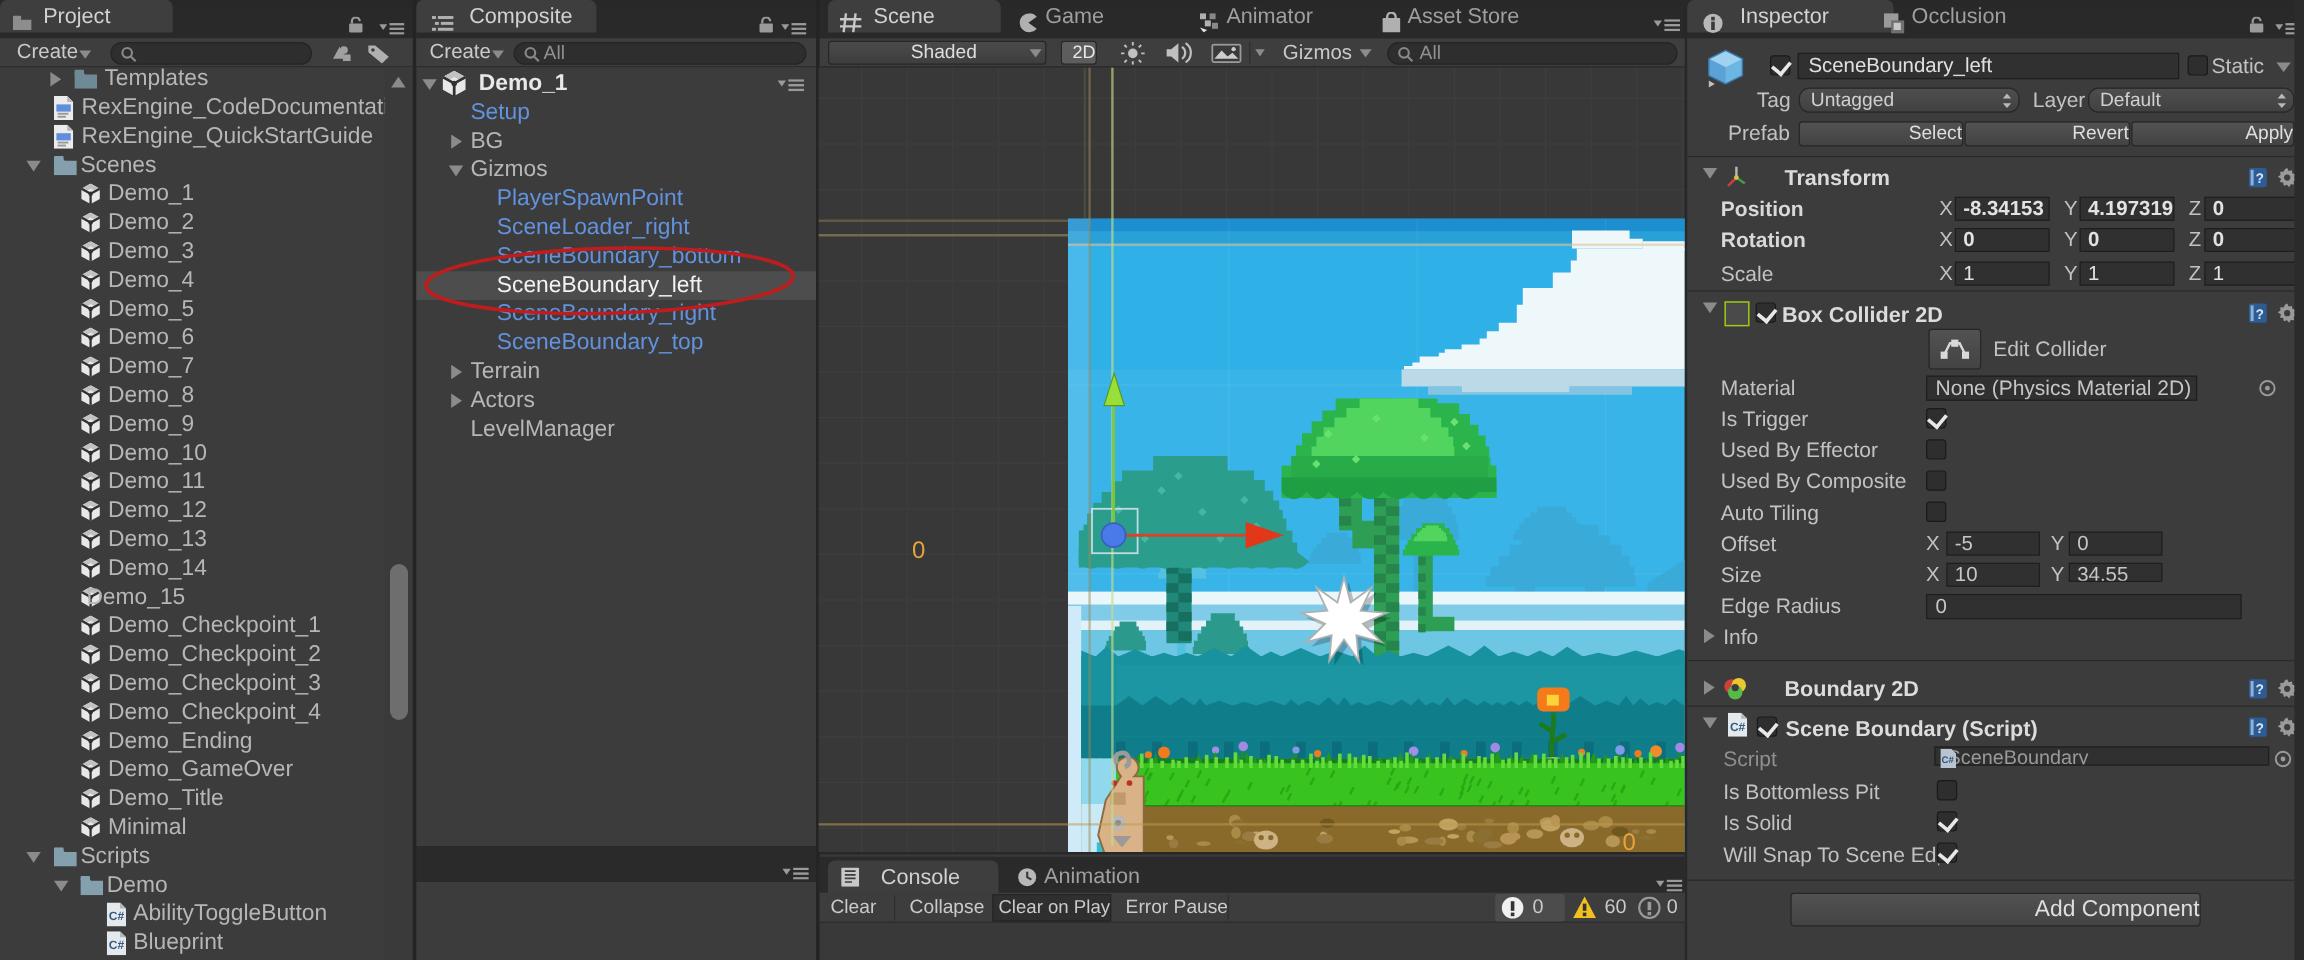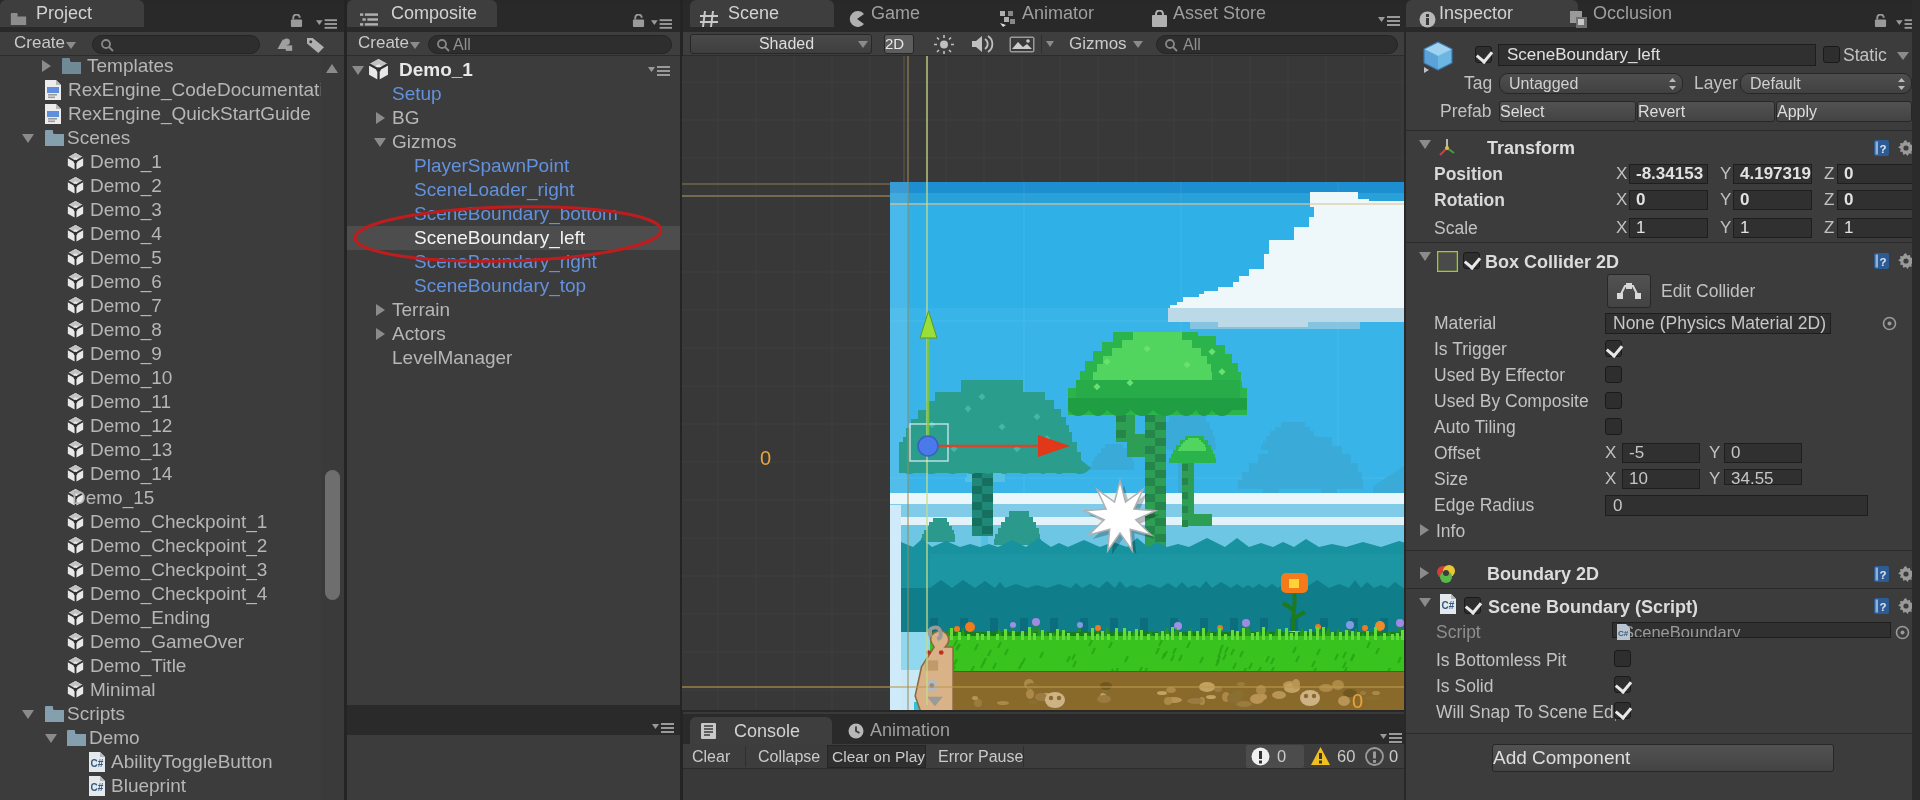--- a/index.html
+++ b/index.html
@@ -9,21 +9,21 @@
 .tab{position:absolute;top:0;height:27px;background:#3e3e3e;border-radius:6px 6px 0 0;color:#d2d2d2;font-size:18px;line-height:27px;white-space:nowrap}
 .tabghost{position:absolute;top:0;height:27px;color:#9f9f9f;font-size:18px;line-height:27px;white-space:nowrap}
 .toolbar{position:absolute;height:24px;background:#3e3e3e;border-bottom:1px solid #2c2c2c;color:#c8c8c8;font-size:16px}
 .row{position:absolute;height:24px;line-height:24px;font-size:19px;color:#b6b6b6;white-space:nowrap}
 .blue{color:#6292dd}
 .tri{position:absolute;width:0;height:0}
 .tri-r{border-left:9px solid #8b8b8b;border-top:6px solid transparent;border-bottom:6px solid transparent}
 .tri-d{border-top:9px solid #8b8b8b;border-left:6px solid transparent;border-right:6px solid transparent}
 .icon{position:absolute}
 .field{position:absolute;background:#303030;border:1px solid #1e1e1e;color:#c6c6c6;font-size:17px;white-space:nowrap;overflow:hidden}
-.btn{position:absolute;background:linear-gradient(#525252,#434343);border:1px solid #272727;border-radius:3px;color:#dedede;font-size:17px;text-align:left;white-space:nowrap}
+.btn{position:absolute;background:linear-gradient(#525252,#434343);border:1px solid #272727;border-radius:3px;color:#dedede;font-size:17px;text-align:right;white-space:nowrap}
 .drop{position:absolute;background:linear-gradient(#4e4e4e,#414141);border:1px solid #272727;border-radius:9px;color:#d0d0d0;font-size:17px;white-space:nowrap}
 .cb{position:absolute;width:17px;height:17px;background:#2e2e2e;border:1px solid #1a1a1a;border-radius:3px}
 .cb.on::after{content:"";position:absolute;left:3px;top:1px;width:8px;height:11px;border:solid #e8e8e8;border-width:0 3px 3px 0;transform:rotate(40deg)}
 .lbl{position:absolute;height:24px;line-height:24px;font-size:17.5px;color:#c2c2c2;white-space:nowrap}
 .hdr{position:absolute;height:24px;line-height:24px;font-size:18px;font-weight:bold;color:#dcdcdc;white-space:nowrap}
 .sep{position:absolute;height:1px;background:#2a2a2a}
 .xyz{position:absolute;height:24px;line-height:24px;font-size:17px;color:#c2c2c2}
 </style></head>
 <body>
 
@@ -877,21 +877,21 @@
   </svg>
 <div class="abs" style="left:1337px;top:747px;font-size:16.5px;color:#cacaca">60</div>
 <svg class="icon" style="left:1365px;top:747px" width="19" height="19" viewBox="0 0 19 19">
     <circle cx="9.5" cy="9.5" r="8.5" fill="none" stroke="#9a9a9a" stroke-width="1.8"></circle>
     <rect x="8" y="4.5" width="3" height="7" fill="#9a9a9a"></rect>
     <rect x="8" y="13" width="3" height="2.8" fill="#9a9a9a"></rect>
   </svg>
 <div class="abs" style="left:1389px;top:747px;font-size:16.5px;color:#cacaca">0</div>
 <div class="panel" style="left:1406px;top:5px;width:514px;height:795px"></div>
 <div class="tabbar" style="left:1406px;top:5px;width:514px"></div>
-<div class="tab" style="left:1406px;width:172px;padding-left:33px">Inspector</div>
+<div class="tab" style="left:1406px;width:172px;padding-left:44px">Inspector</div>
 <svg class="icon" style="left:1419px;top:11px" width="17" height="17" viewBox="0 0 17 17">
     <circle cx="8.5" cy="8.5" r="8" fill="#b8b8b8"></circle>
     <rect x="7" y="7" width="3" height="7" fill="#3a3a3a"></rect>
     <rect x="7" y="3" width="3" height="3" fill="#3a3a3a"></rect>
   </svg>
 <svg class="icon" style="left:1570px;top:11px" width="17" height="17" viewBox="0 0 17 17">
     <rect x="0" y="0" width="12" height="12" fill="#9a9a9a"></rect>
     <rect x="6" y="6" width="11" height="11" fill="#707070"></rect>
     <rect x="8" y="8" width="6" height="6" fill="#c8c8c8"></rect>
   </svg>

